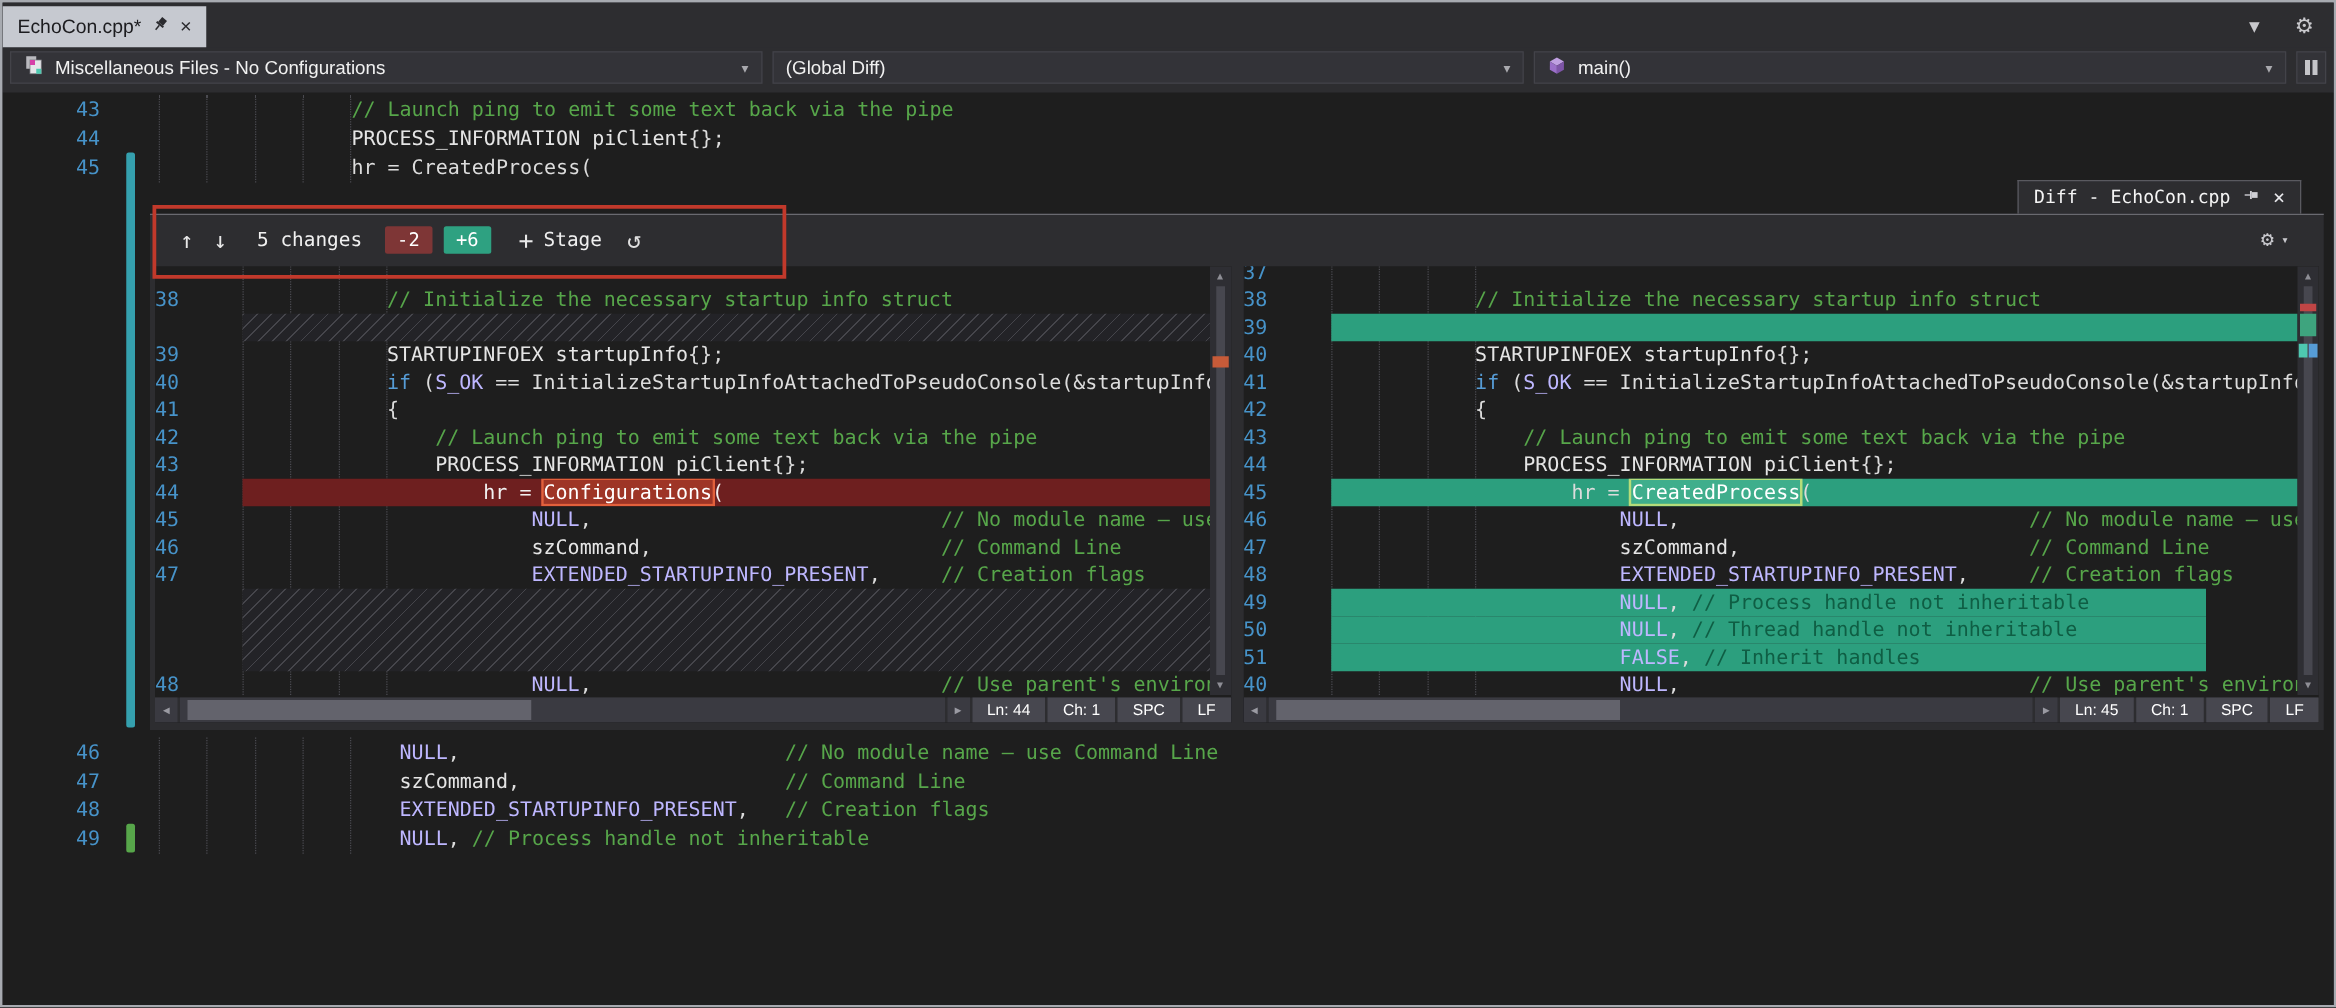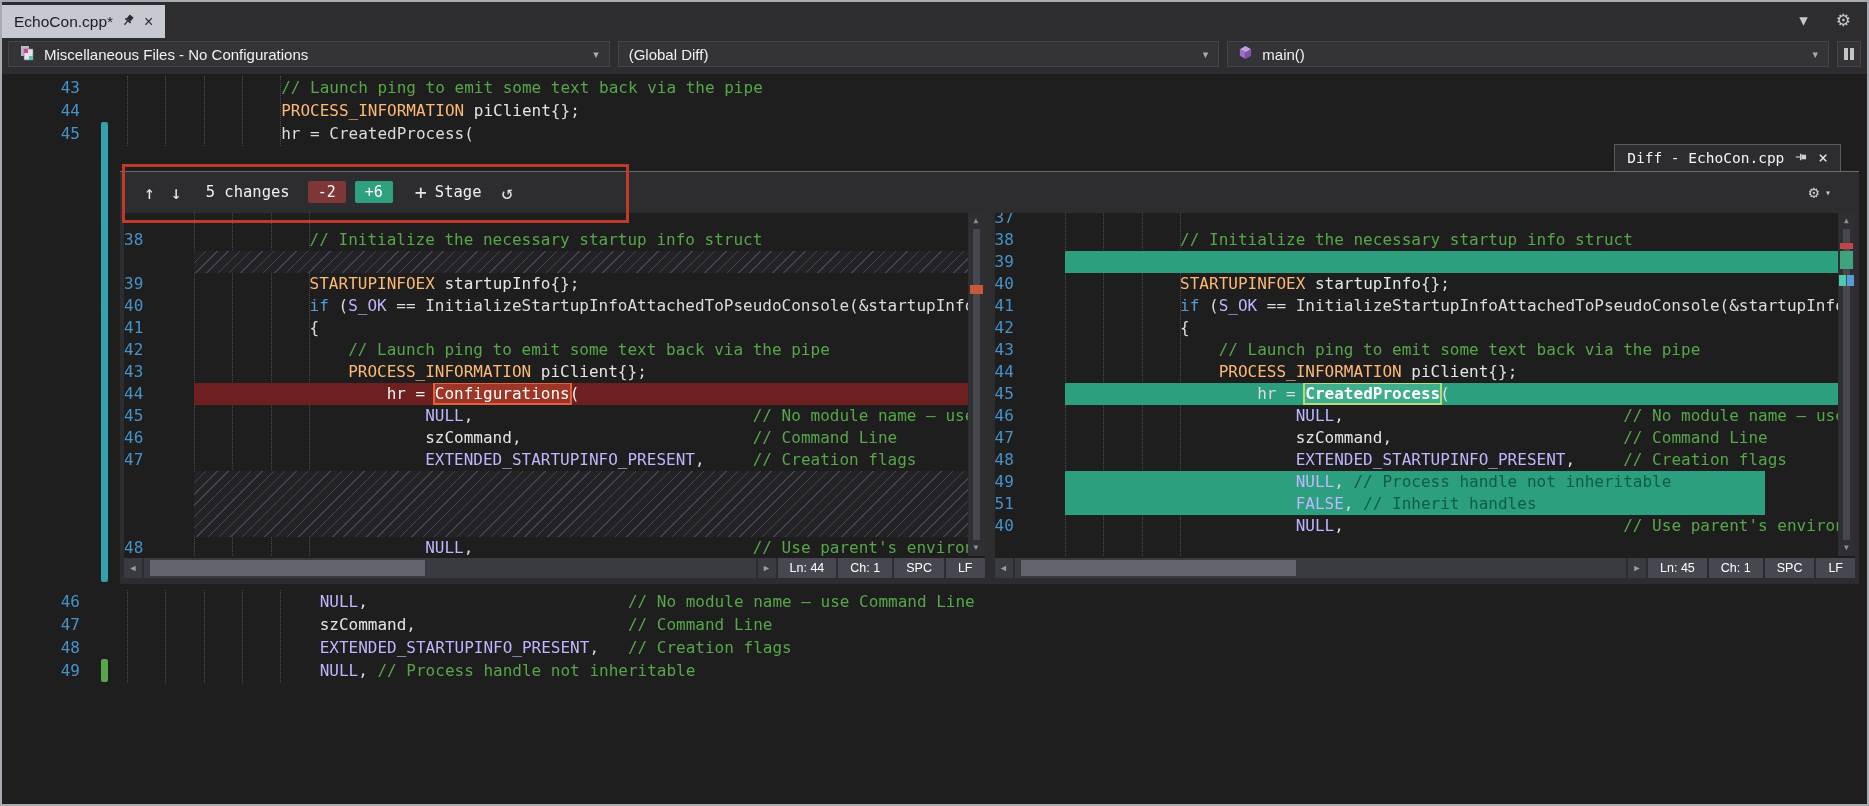--- a/index.html
+++ b/index.html
@@ -25,21 +25,21 @@
   .code-block .rows{position:relative;z-index:1;}
   .code-block .row{display:flex;height:23px;line-height:23px;white-space:pre;}
   .code-block .gutter{flex:none;width:78px;text-align:right;color:#4793C9;}
   .code-block .code{margin-left:47px;flex:1;overflow:hidden;}
   .ig-layer{position:absolute;top:0;bottom:0;left:0;right:0;z-index:0;}
   .ig{position:absolute;top:0;bottom:0;border-left:1px dotted #4A4A50;}
   .change-bar{position:absolute;width:7px;left:99px;z-index:2;border-radius:2px;}
   .bar-teal{top:48px;height:460px;background:var(--clr-margin-teal,#35A0AE);}
   .bar-green{top:585px;height:23px;background:var(--clr-margin-green,#57A64A);}
   
-  .tok-c{color:#57A64A}.tok-t{color:#fdba74}.tok-k{color:#569CD6}.tok-m{color:#BEB7FF}.tok-v{color:#e5e5e5}.tok-p{color:#DCDCDC}
+  .tok-c{color:#57A64A}.tok-t{color:#e5e5e5}.tok-k{color:#569CD6}.tok-m{color:#BEB7FF}.tok-v{color:#e5e5e5}.tok-p{color:#DCDCDC}
   
   .diff-window{position:absolute;left:118px;right:8px;top:70px;height:440px;z-index:10;}
   .diff-tab{position:absolute;top:0;right:18px;height:27px;display:flex;align-items:center;gap:11px;padding:0 12px;
     background:#2D2D30;border:1px solid #5A5A60;border-bottom:none;color:#F5F5F5;font-size:14.5px;box-sizing:border-box;}
   .diff-tab .pin-svg{color:#CFCFD4;}
   .diff-tab-close{color:#E8E8EC;font-size:16px;line-height:1;}
   .diff-main{position:absolute;top:27px;left:0;right:0;bottom:0;background:#2D2D30;border-top:1px solid #6A6A70;}
   .diff-toolbar{height:40px;display:flex;align-items:center;padding-left:24px;color:#F0F0F0;font-size:15.5px;position:relative;}
   .tb-arrow{font-size:18px;color:#E8E8E8;}
   .tb-arrow.dn{margin-left:16px;}
@@ -64,21 +64,21 @@
   .pane .row{display:flex;height:22px;line-height:22px;white-space:pre;}
   .pane .gutter{flex:none;width:56px;color:#4793C9;}
   .pane .code{margin-left:14px;flex:1;overflow:hidden;}
   .row.removed .code{background:var(--clr-removed,#6E1F1F);}
   .row.added .code{background:var(--clr-added,#2C9F7E);}
   .row.added-partial .code{background:linear-gradient(90deg,var(--clr-added,#2C9F7E) 0,var(--clr-added,#2C9F7E) 700px,transparent 700px);}
   .row.hatch .code{background:repeating-linear-gradient(135deg,#45454B 0px,#45454B 1px,#232327 1px,#232327 8px);}
   .row.added .tok-c,.row.added-partial .tok-c{color:#0F5E44;}
   .row.removed .tok-p{color:#F2F2F2;}
   .wbox-r{background:#9E3526;outline:2px solid #E2603C;color:#FFFFFF;}
-  .wbox-a{background:#3FAE8C;outline:2px solid #B5DC7A;color:#FFFFFF;font-weight:bold;}
+  .wbox-a{background:#3FAE8C;outline:2px solid #B5DC7A;color:#FFFFFF;}
   
   .vscroll{position:absolute;top:0;right:0;bottom:0;width:17px;background:#2E2E33;z-index:2;}
   .vs-arrow{position:absolute;left:0;right:0;text-align:center;color:#8E8E95;font-size:8px;height:14px;line-height:14px;}
   .vs-arrow.up{top:1px;}.vs-arrow.down{bottom:1px;}
   .vs-thumb{position:absolute;left:5px;width:7px;top:16px;bottom:16px;background:#47474F;}
   .vs-mark{position:absolute;left:2px;right:2px;}
   
   .pane-status{height:20px;margin-top:2px;flex:none;display:flex;align-items:stretch;gap:2px;font-family:"Liberation Sans",sans-serif;font-size:12.5px;color:#FFFFFF;background:#2D2D30;}
   .hs-btn{width:18px;background:#3A3A41;color:#9A9AA2;display:flex;align-items:center;justify-content:center;font-size:9px;}
   .hs-track{flex:1;background:#3A3A41;position:relative;}
@@ -277,20 +277,21 @@
                   <div class="row"><span class="gutter">40</span><span class="code"><span class="tok-p">            </span><span class="tok-t">STARTUPINFOEX</span><span class="tok-p"> </span><span class="tok-v">startupInfo</span><span class="tok-p">{};</span></span></div>
                   <div class="row"><span class="gutter">41</span><span class="code"><span class="tok-p">            </span><span class="tok-k">if</span><span class="tok-p"> (</span><span class="tok-m">S_OK</span><span class="tok-p"> == InitializeStartupInfoAttachedToPseudoConsole(&amp;startupInfo, hPC))</span></span></div>
                   <div class="row"><span class="gutter">42</span><span class="code"><span class="tok-p">            {</span></span></div>
                   <div class="row"><span class="gutter">43</span><span class="code"><span class="tok-c">                // Launch ping to emit some text back via the pipe</span></span></div>
                   <div class="row"><span class="gutter">44</span><span class="code"><span class="tok-p">                </span><span class="tok-t">PROCESS_INFORMATION</span><span class="tok-p"> </span><span class="tok-v">piClient</span><span class="tok-p">{};</span></span></div>
                   <div class="row added"><span class="gutter">45</span><span class="code"><span class="tok-p">                    hr = </span><span class="wbox-a">CreatedProcess</span><span class="tok-p">(</span></span></div>
                   <div class="row"><span class="gutter">46</span><span class="code"><span class="tok-p">                        </span><span class="tok-m">NULL</span><span class="tok-p">,</span><span class="tok-p">                             </span><span class="tok-c">// No module name — use Command Line</span></span></div>
                   <div class="row"><span class="gutter">47</span><span class="code"><span class="tok-p">                        </span><span class="tok-v">szCommand</span><span class="tok-p">,</span><span class="tok-p">                        </span><span class="tok-c">// Command Line</span></span></div>
                   <div class="row"><span class="gutter">48</span><span class="code"><span class="tok-p">                        </span><span class="tok-m">EXTENDED_STARTUPINFO_PRESENT</span><span class="tok-p">,</span><span class="tok-p">     </span><span class="tok-c">// Creation flags</span></span></div>
                   <div class="row added-partial"><span class="gutter">49</span><span class="code"><span class="tok-p">                        </span><span class="tok-m">NULL</span><span class="tok-p">, </span><span class="tok-c">// Process handle not inheritable</span></span></div>
+                  <div class="row added-partial"><span class="gutter">50</span><span class="code"><span class="tok-p">                        </span><span class="tok-m">NULL</span><span class="tok-p">, </span><span class="tok-c">// Thread handle not inheritable</span></span></div>
                   <div class="row added-partial"><span class="gutter">51</span><span class="code"><span class="tok-p">                        </span><span class="tok-m">FALSE</span><span class="tok-p">, </span><span class="tok-c">// Inherit handles</span></span></div>
                   <div class="row"><span class="gutter">40</span><span class="code"><span class="tok-p">                        </span><span class="tok-m">NULL</span><span class="tok-p">,</span><span class="tok-p">                             </span><span class="tok-c">// Use parent's environment block</span></span></div>
                 </div>
               <div class="vscroll">
                 <span class="vs-arrow up">▲</span>
                 <div class="vs-thumb"></div>
                 <div class="vs-mark" style="top:30px;height:6px;background:#C04545;"></div>
                 <div class="vs-mark" style="top:38px;height:18px;background:#3EA47E;"></div>
                 <div class="vs-mark" style="top:62px;height:11px;left:1px;right:auto;width:7px;background:#4EC9B0;"></div>
                 <div class="vs-mark" style="top:62px;height:11px;left:9px;right:auto;width:7px;background:#569CD6;"></div>

